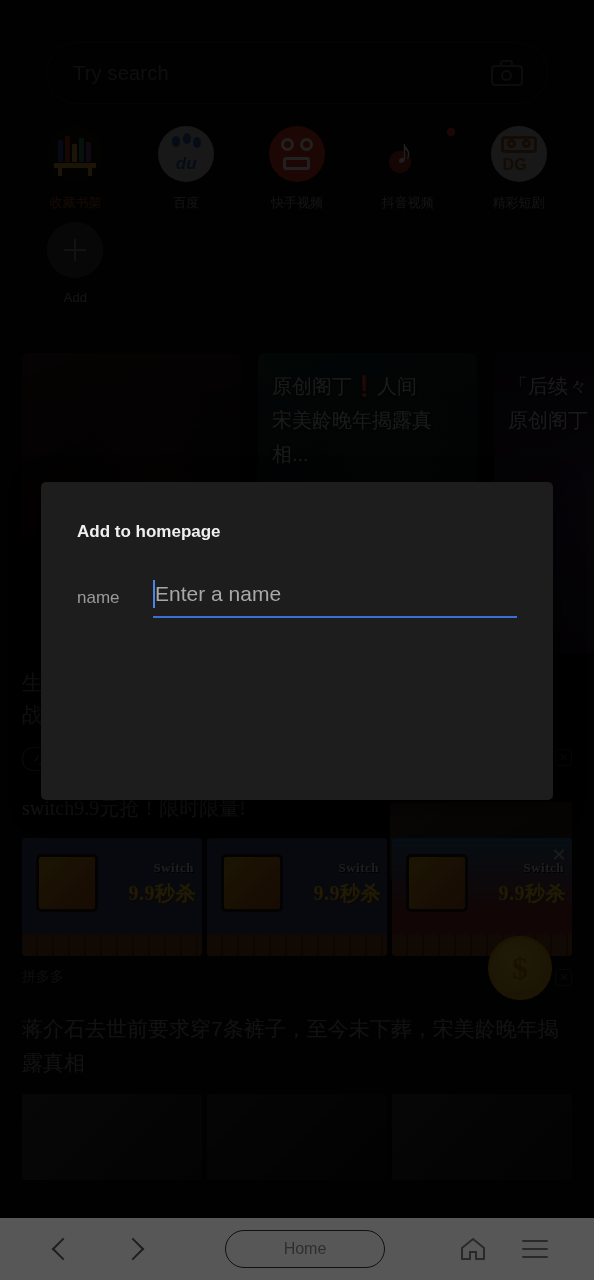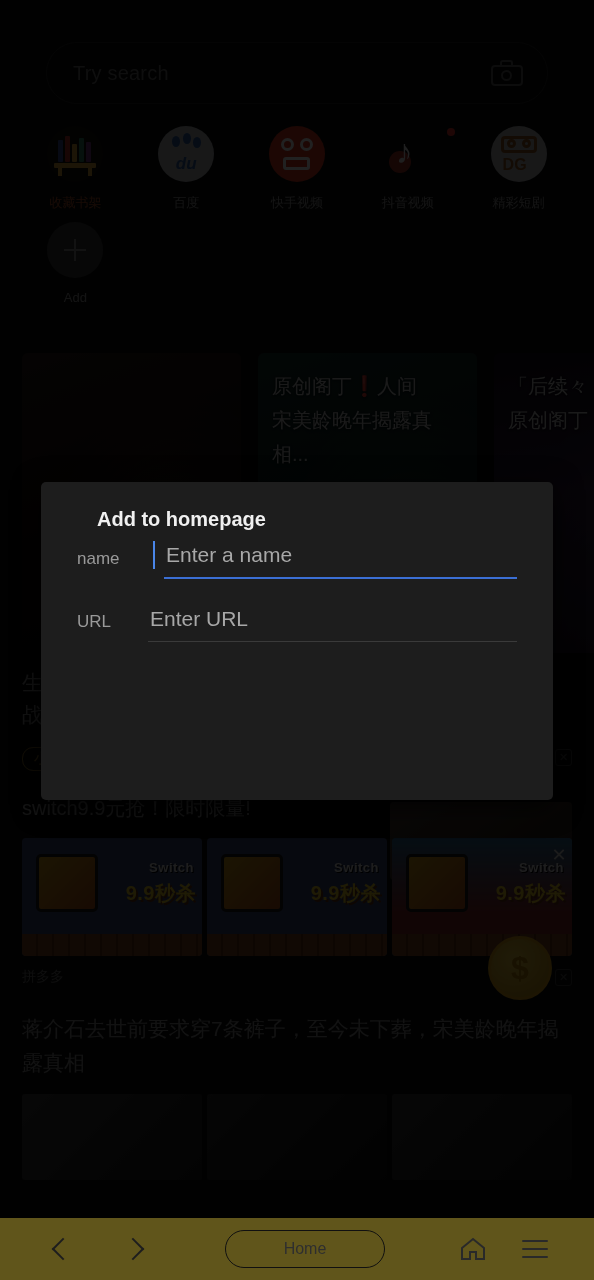--- a/index.html
+++ b/index.html
@@ -128,21 +128,21 @@
     width:17px; height:17px; border:1px solid #3b3b3b; border-radius:3px;
     color:#4f4f4f; font-size:11px; line-height:15px; text-align:center;
   }
   .news-thumb{
     position:absolute; right:22px; width:182px; height:78px;
     border-radius:4px; overflow:hidden;
     background:linear-gradient(145deg,#4b3d33,#2a211b);
   }
 
   
-  .ad{ padding:24px 22px 0 22px; position:relative; }
+  .ad{ padding:24px 22px 0 22px; position:relative;font-family:Liberation Serif, serif; }
   .ad-title{ color:#9c9c9c; font-size:20px; }
   .ad-row{ display:flex; gap:5px; margin-top:16px; }
   .ad-card{ flex:1; height:118px; border-radius:4px; position:relative; overflow:hidden;}
   .ad-card.b1{ background:#3a4a7a; }
   .ad-card.b2{ background:#3a4a7a; }
   .ad-card.b3{ background:#2a5f88; }
   .ad-card .bricks{
     position:absolute; left:0; right:0; bottom:0; height:22px;
     background:repeating-linear-gradient(90deg,#8a4a22 0 14px,#6a3416 14px 16px);
   }
@@ -184,21 +184,21 @@
   .news2-title{ color:#8e8e8e; font-size:21px; line-height:34px;}
   .news2-imgs{ display:flex; gap:5px; margin-top:14px;}
   .news2-imgs div{ flex:1; height:86px; border-radius:3px;}
   .n2a{ background:linear-gradient(135deg,#3a3a3a,#1c1c1c);}
   .n2b{ background:linear-gradient(135deg,#2e2e2e,#101010);}
   .n2c{ background:linear-gradient(135deg,#343434,#161616);}
 
   
   .navbar{
     position:absolute; left:0; right:0; bottom:0; height:62px;
-    background:#fde047; display:flex; align-items:center;
+    background:#e5e5e5; display:flex; align-items:center;
     padding:0 28px; z-index:5;
   }
   .nav-btn{ flex:none; display:flex; align-items:center; justify-content:center;}
   .chev{ width:16px; height:16px; border-left:2px solid #4e4e4e; border-bottom:2px solid #4e4e4e;}
   .chev.back{ transform:rotate(45deg); }
   .chev.fwd{ transform:rotate(-135deg); }
   .home-pill{
     flex:none; width:160px; height:38px; border:1px solid #2a2a2a;
     border-radius:20px; display:flex; align-items:center; justify-content:center;
     color:#7a7a7a; font-size:16px;
@@ -213,31 +213,30 @@
   .scrim{
     position:absolute; inset:0; background:rgba(0,0,0,0.62); z-index:10;
   }
   .dialog{
     position:absolute; left:41px; top:482px; width:512px; height:318px;
     background:#1d1d1d; border-radius:5px; z-index:11;
     box-shadow:0 6px 28px rgba(0,0,0,.8);
     padding:0 36px;
   }
   .dlg-title{
-    color:#f0f0f0; font-size:20px; font-weight:bold;
-    padding-top:26px;
-    margin-left:20px;
-  }
-  .field-row{ display:flex; align-items:flex-end; margin-top:12px; }
+    color:#f0f0f0; font-size:17px; font-weight:bold;
+    padding-top:40px;
+  }
+  .field-row{ display:flex; align-items:flex-end; margin-top:40px; }
   .field-row.second{ margin-top:28px; }
   .fld-label{
     color:#9a9a9a; font-size:17px; width:76px; flex:none; padding-bottom:10px;
   }
   .fld-label.url{ width:60px; }
-  .fld-box{ flex:1; position:relative;padding-left:11px; }
+  .fld-box{ flex:1; position:relative; }
   .fld-input{
     width:100%; background:transparent; border:none; outline:none;
     color:#e8e8e8; font-size:21px; padding:0 0 10px 2px;
     font-family:"Liberation Sans","DejaVu Sans",sans-serif;
   }
   .fld-input::placeholder{ color:#a8a8a8; opacity:1; }
   .fld-underline{ height:2px; background:#3b6fd4; }
   .fld-underline.inactive{ height:1px; background:#3a3a3a; }
   .caret{
     position:absolute; left:0; top:-2px; width:2px; height:28px;
@@ -450,21 +449,14 @@
 
   <div class="field-row">
     <div class="fld-label">name</div>
     <div class="fld-box">
       <span class="caret"></span>
       <input class="fld-input" type="text" placeholder="Enter a name" value="" style="">
       <div class="fld-underline"></div>
     </div>
   </div>
 
-  <div class="field-row second">
-    <div class="fld-label url">URL</div>
-    <div class="fld-box">
-      <input class="fld-input" type="text" placeholder="Enter URL" style="">
-      <div class="fld-underline inactive"></div>
-    </div>
-  </div>
 
 </div>
 
 </body></html>

